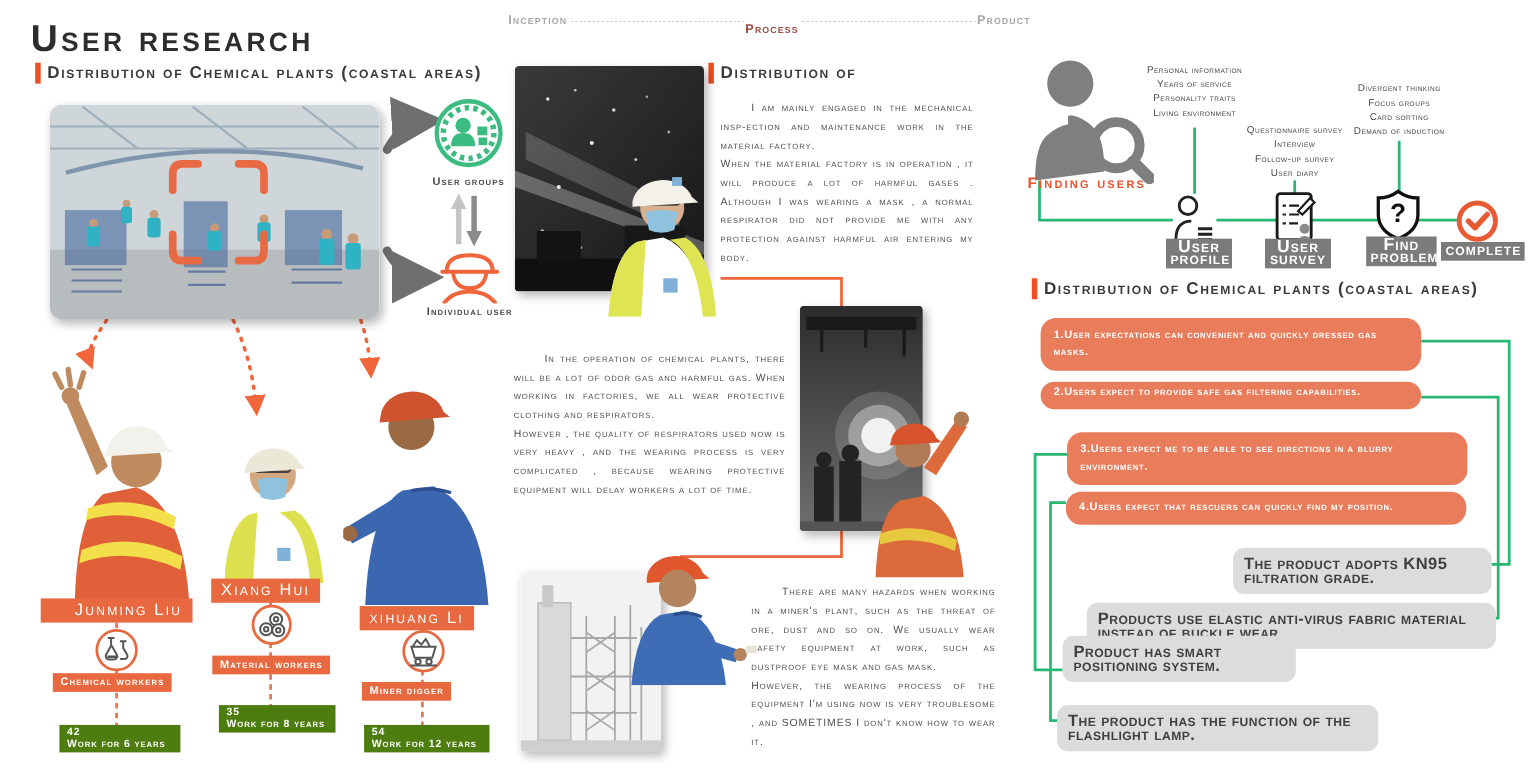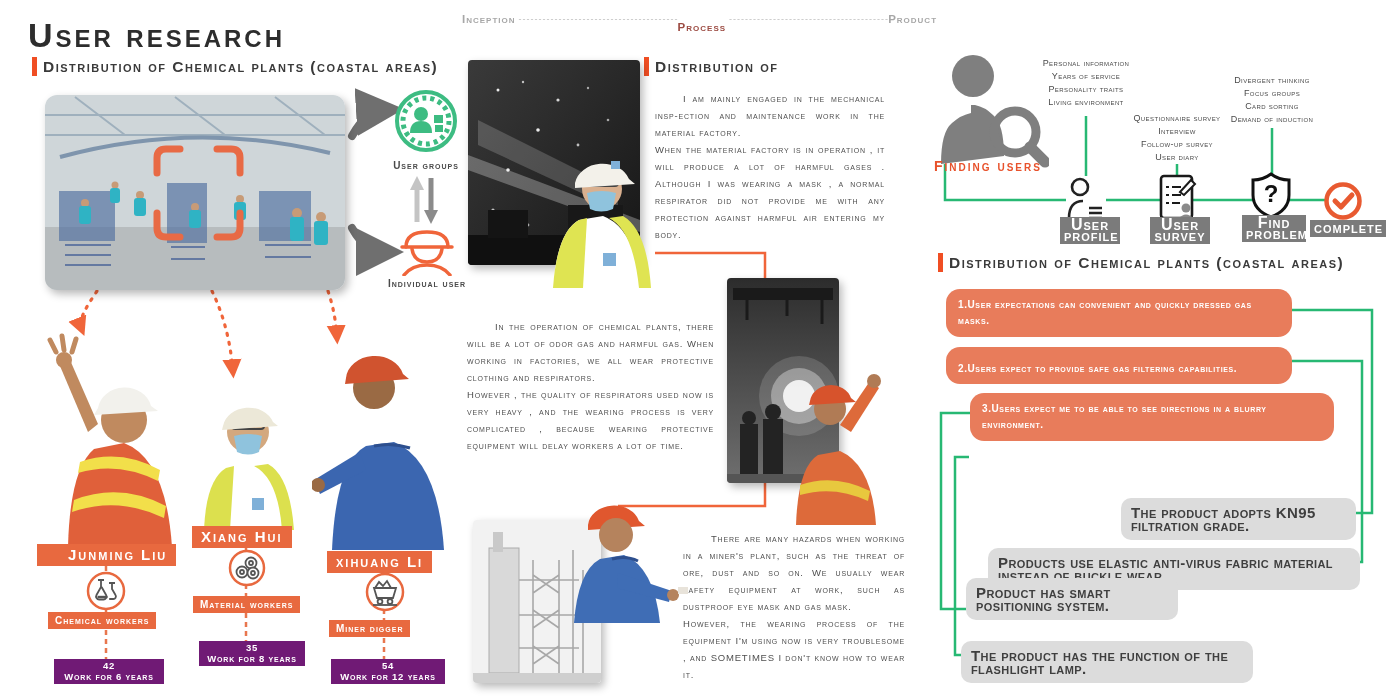--- a/index.html
+++ b/index.html
@@ -16,26 +16,26 @@
   
   .title{font-size:34px;font-weight:bold;letter-spacing:3px;color:#2d2d2d;line-height:34px;}
   .section-h{display:flex;align-items:center;font-size:15.5px;font-weight:bold;letter-spacing:1.5px;color:#3a3a3a;}
   .section-h .bar{width:5px;height:19px;background:#F04E23;margin-right:6px;flex:none;}
 
   
   .quote{font-size:9.5px;letter-spacing:.8px;line-height:17px;color:#4f4f4f;text-align:justify;
          white-space:pre-line;text-indent:28px;}
 
   
-  .nameb{background:#E8693F;color:#fff;font-weight:bold;font-size:15px;letter-spacing:2px;
+  .nameb{background:#E8693F;color:#fff;font-weight:normal;font-size:15px;letter-spacing:2px;
          padding:2px 9px;line-height:18px;white-space:nowrap;}
   .roleb{background:#E8693F;color:#fff;font-weight:bold;font-size:10px;letter-spacing:1px;
          padding:2px 7px;line-height:13px;white-space:nowrap;}
-  .ageb{background:#701a75;color:#fff;font-weight:bold;font-size:9.5px;letter-spacing:.8px;
-        padding:2px 7px;line-height:10.5px;text-align:center;}
+  .ageb{background:#4d7c0f;color:#fff;font-weight:bold;font-size:9.5px;letter-spacing:.8px;
+        padding:2px 7px;line-height:10.5px;}
   .iconlabel{font-size:10px;letter-spacing:1px;color:#4a4a4a;font-weight:bold;text-align:center;}
 
   
   .flow-list{text-align:center;font-size:9px;letter-spacing:.4px;color:#4a4a4a;line-height:13px;}
   .badge{background:#7B7B7B;color:#fff;font-weight:bold;font-size:16px;letter-spacing:1px;
          text-align:center;line-height:10.5px;padding:3px 4px;}
   .finding{font-size:14px;font-weight:bold;letter-spacing:2px;color:#E8522C;}
 
   
   .exp{background:#E87C5B;border-radius:14px;color:#fff;font-weight:bold;font-size:10px;
@@ -427,21 +427,22 @@
   <div class="abs z2 badge" style="left:1150px;top:217px;width:52px;">User survey</div>
   <div class="abs z2 badge" style="left:1242px;top:215px;width:56px;text-align:center;">Find problem</div>
   <div class="abs z2 badge" style="left:1310px;top:220px;width:68px;white-space:nowrap;">complete</div>
 
   <div class="abs section-h" style="left:938px;top:253px;">
     <span class="bar"></span>
     <span>Distribution of Chemical plants (coastal areas)</span>
   </div>
 
   <div class="abs z2 exp" style="left:946px;top:289px;width:322px;">1.User expectations can convenient and quickly dressed gas masks.</div>
-  <div class="abs z2 exp" style="left:946px;top:347px;width:322px;padding-top:14px;padding-bottom:7px;">2.Users expect to provide safe gas filtering capabilities.</div>
+  <div class="abs z2 exp" style="left:946px;top:347px;width:322px;padding-top:2px;padding-bottom:7px;">2.Users expect to provide safe gas filtering capabilities.</div>
   <div class="abs z2 exp" style="left:970px;top:393px;width:340px;">3.Users expect me to be able to see directions in a blurry environment.</div>
+  <div class="abs z2 exp" style="left:969px;top:447px;width:340px;padding-top:7px;padding-bottom:7px;">4.Users expect that rescuers can quickly find my position.</div>
 
   <div class="abs z2 sol" style="left:1121px;top:498px;width:215px;">The product adopts KN95 filtration grade.</div>
   <div class="abs z2 sol" style="left:988px;top:548px;width:352px;">Products use elastic anti-virus fabric material instead of buckle wear</div>
   <div class="abs z2 sol" style="left:966px;top:578px;width:192px;">Product has smart positioning system.</div>
   <div class="abs z2 sol" style="left:961px;top:641px;width:272px;">The product has the function of the flashlight lamp.</div>
 
 </div>
 
 </body></html>

